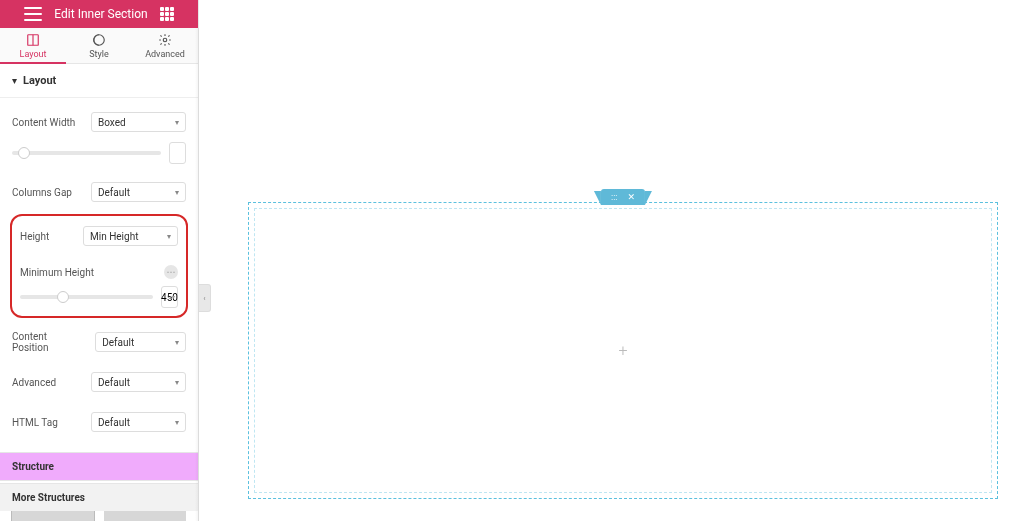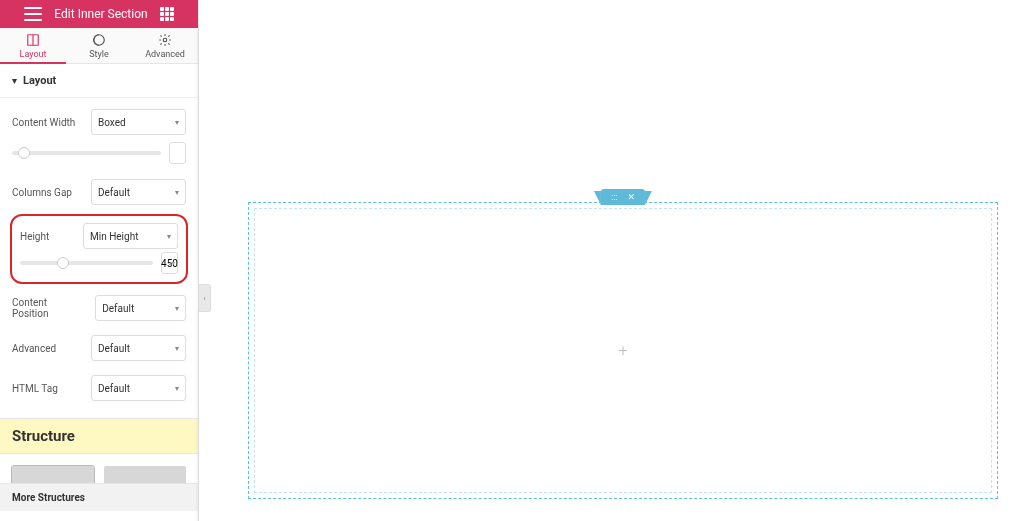--- a/index.html
+++ b/index.html
@@ -15,29 +15,29 @@
 .tab { flex: 1; display: flex; flex-direction: column; align-items: center; justify-content: center; gap: 2px; font-size: 9px; color: #555; cursor: pointer; position: relative; }
 .tab.active { color: #D63362; }
 .tab.active::after { content:""; position:absolute; bottom:-1px; left:0; right:0; height:2px; background:#D63362; }
 .tab-icon { width:14px; height:14px; }
 .section-header { padding: 10px 12px; display:flex; align-items:center; gap:6px; border-bottom:1px solid #eee; }
 .section-header .chev { font-size:10px; color:#333; }
 .section-header .label { font-size:11px; font-weight:700; color:#333; }
 .controls { padding: 10px 12px 0 12px; }
 .control-row { display:flex; align-items:center; justify-content:space-between; margin-bottom: 12px; min-height: 28px; gap: 13px; }
 .control-label { font-size:10px; color:#555; }
-.select { width: 95px; height: 26px; border:1px solid #ddd; border-radius:3px; background:#fff; display:flex; align-items:center; justify-content:space-between; padding:0 6px; font-size:10px; color:#333; cursor:pointer; }
+.select { width: 95px; height: 20px; border:1px solid #ddd; border-radius:3px; background:#fff; display:flex; align-items:center; justify-content:space-between; padding:0 6px; font-size:10px; color:#333; cursor:pointer; }
 .select .caret { font-size:8px; color:#888; }
 .slider-row { margin: -6px 0 14px 0; display:flex; align-items:center; gap:8px; }
 .slider-track { flex:1; height:4px; background:#e6e6e6; border-radius:2px; position:relative; }
 .slider-handle { width:12px; height:12px; background:#fff; border:1px solid #ccc; border-radius:50%; position:absolute; top:50%; transform:translate(-50%,-50%); }
 .num-input { width:17px; height:22px; border:1px solid #ddd; border-radius:3px; font-size:10px; text-align:center; background:#fff; display:flex; align-items:center; justify-content:center; }
 .highlight { border:2px solid #D62828; border-radius:12px; padding:6px 8px 4px 8px; margin: -4px -2px 10px -2px; }
 .units { width:14px; height:14px; background:#e6e6e6; border-radius:50%; font-size:9px; display:flex; align-items:center; justify-content:center; color:#888; }
-.structure-header { padding:8px 12px; background:#fef9c3; font-size:15px; font-weight:700; color:#333; border-top:1px solid #e6e6e6; border-bottom:1px solid #e6e6e6; }
+.structure-header { padding:8px 12px; background:#f0abfc; font-size:10px; font-weight:700; color:#333; border-top:1px solid #e6e6e6; border-bottom:1px solid #e6e6e6; }
 .structure-body { padding:12px; }
 .struct-options { display:flex; gap:10px; }
 .struct-box { flex:1; height:42px; background:#d7d7d7; border-radius:2px; }
 .struct-box:first-child { outline:1px solid #bbb; }
 .more-header { padding:8px 12px; background:#f2f2f2; font-size:10px; font-weight:700; color:#333; border-top:1px solid #e6e6e6; position:absolute; bottom:10px; left:0; right:0; }
 .collapse-handle { position:absolute; left:199px; top:284px; width:12px; height:28px; background:#e8e8e8; border:1px solid #ddd; border-left:none; border-radius:0 3px 3px 0; display:flex; align-items:center; justify-content:center; font-size:8px; color:#888; cursor:pointer; }
 .canvas { position:absolute; left:248px; top:202px; width:750px; height:297px; border:1px dashed #5bc0de; }
 .canvas-inner { position:absolute; left:5px; top:5px; right:5px; bottom:5px; border:1px dashed #bfe6f2; display:flex; align-items:center; justify-content:center; }
 .canvas-tab { position:absolute; left:50%; transform:translateX(-50%); top:-14px; display:flex; gap:10px; background:#5fb9d8; padding:3px 10px; color:#fff; font-size:9px; border-radius:3px 3px 0 0; }
 .canvas-tab > span { cursor:pointer; }
@@ -125,20 +125,24 @@
     </div>
 
     <div class="highlight">
       <div class="control-row" style="margin-bottom:8px">
         <span class="control-label">Height</span>
         <div class="select">
             <span>Min Height</span>
             <span class="caret">▾</span>
           </div>
       </div>
+      <div class="control-row" style="margin-bottom:6px">
+        <span class="control-label">Minimum Height</span>
+        <div class="units">⋯</div>
+      </div>
       <div class="slider-row" style="margin-bottom:4px">
         <div class="slider-track">
             <div class="slider-handle" style="left:32%"></div>
           </div>
         <div class="num-input" style="position:relative">
             <span>450</span>
             <span style="position:absolute;right:2px;font-size:6px;line-height:6px;color:#999;display:flex;flex-direction:column;">▴▾</span>
           </div>
       </div>
     </div>

